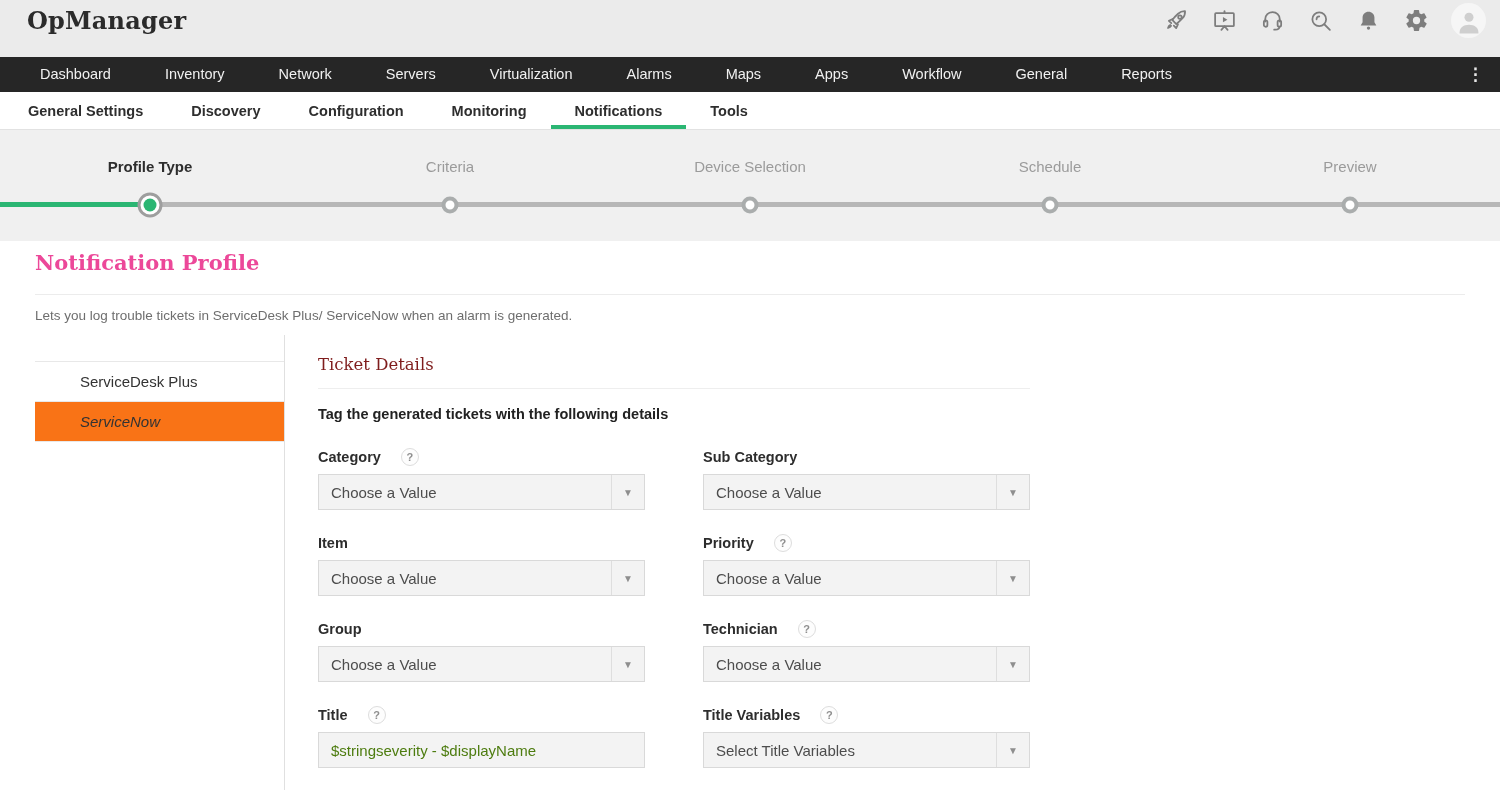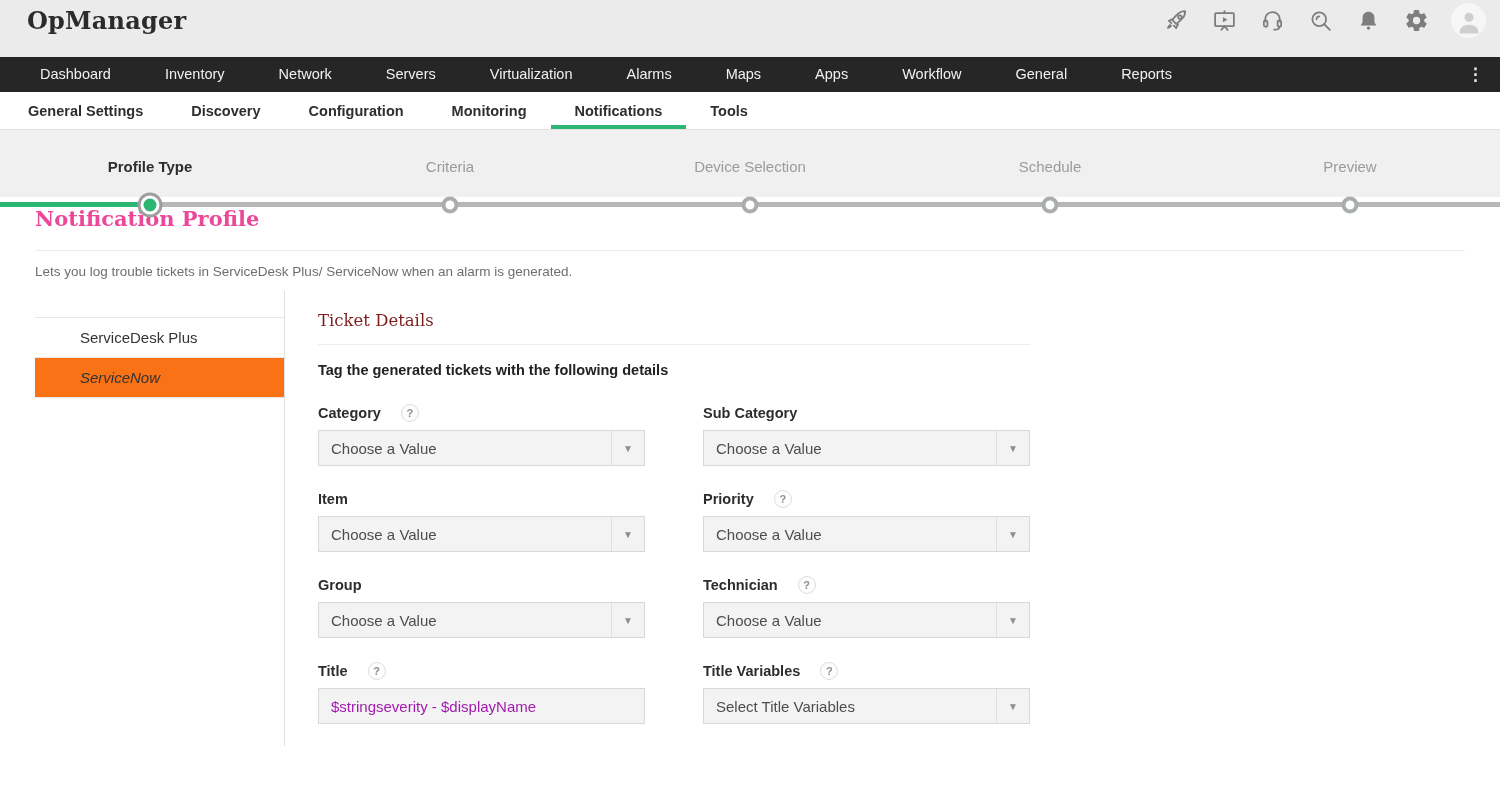--- a/index.html
+++ b/index.html
@@ -21,21 +21,21 @@
   .main-nav { height:35px; background:var(--nav_bg); display:flex; align-items:center; padding-left:13px; position:relative; }
   .main-nav a { color:#f1f1f1; font-size:14.5px; padding:0 27px; line-height:35px; text-decoration:none; cursor:pointer; white-space:nowrap; }
   .nav-more { position:absolute; right:10px; top:0; color:#e8e8e8; font-size:17px; line-height:35px; padding:0 6px; cursor:pointer; letter-spacing:0; font-weight:bold; }
 
   
   .sub-nav { height:38px; background:#fff; border-bottom:1px solid #e2e2e2; display:flex; align-items:stretch; padding-left:4px; }
   .sub-nav a { font-size:14.5px; font-weight:bold; color:#2e2e2e; padding:0 24px; display:flex; align-items:center; text-decoration:none; cursor:pointer; border-bottom:4px solid transparent; padding-top:4px;text-align:center; }
   .sub-nav a.active { border-bottom-color:var(--accent_green); }
 
   
-  .stepper { height:67px; background:var(--stepper_bg); position:relative; }
+  .stepper { height:111px; background:var(--stepper_bg); position:relative; }
   .step-label { position:absolute; top:28px; transform:translateX(-50%); font-size:15px; color:#9b9b9b; white-space:nowrap; }
   .step-label.active { color:#2d2d2d; font-weight:bold; }
   .stepper-track { position:absolute; left:0; right:0; top:72px; height:5px; background:var(--track_gray); }
   .stepper-progress { position:absolute; left:0; top:72px; height:5px; width:10%; background:var(--accent_green); }
   .step-dot { position:absolute; top:74.5px; transform:translate(-50%,-50%); width:17px; height:17px; border-radius:50%; background:#fff; border:4px solid #aaadad; cursor:pointer; }
   .step-dot.active { width:25px; height:25px; border:3px solid #9e9e9e; display:flex; align-items:center; justify-content:center; }
   .step-dot.active .core { width:13px; height:13px; border-radius:50%; background:var(--accent_green); }
 
   
   .content { background:#fff; height:586px; }
@@ -55,21 +55,21 @@
   .section-sub { font-size:14.5px; font-weight:bold; color:#222; margin-top:17px; }
 
   .form-grid { margin-top:25px; display:grid; grid-template-columns:327px 327px; column-gap:58px; row-gap:23px; }
   .field {}
   .field-label-row { display:flex; align-items:center; gap:20px; margin-bottom:8px; height:19px; }
   .field-label { font-size:14.5px; font-weight:bold; color:#2d2d2d; }
   .help-badge { width:18px; height:18px; border-radius:50%; border:1px solid #ddd; background:#fdfdfd; color:#8f8f8f; font-size:11px; font-weight:bold; display:flex; align-items:center; justify-content:center; cursor:pointer; }
   .select-box { height:36px; background:var(--control_bg); border:1px solid var(--control_border); display:flex; align-items:center; cursor:pointer; }
   .select-value { flex:1; padding-left:12px; font-size:15px; color:#4d4d4d; white-space:nowrap; overflow:hidden; }
   .select-arrow { width:33px; align-self:stretch; border-left:1px solid #dedede; display:flex; align-items:center; justify-content:center; color:#8e8e8e; font-size:10px; }
-  .text-input { width:100%; height:36px; background:var(--control_bg); border:1px solid var(--control_border); padding:16px 12px; font-size:15px; color:#a21caf; font-family:"Liberation Sans", sans-serif; }
+  .text-input { width:100%; height:36px; background:var(--control_bg); border:1px solid var(--control_border); padding:16px 12px; font-size:15px; color:#4d7c0f; font-family:"Liberation Sans", sans-serif; }
 </style>
 </head>
 <body>
 
 <div class="app-header">
   <div class="logo">OpManager</div>
   <div class="header-icons">
     <div class="hicon">
       <svg viewBox="0 0 24 24">
           <path d="M13.5 5.5c3-2.6 6.7-2.4 6.7-2.4s.3 3.7-2.4 6.7c-1.8 2-4.3 4.3-6 5.6l-3.9-3.9c1.3-1.7 3.6-4.2 5.6-6z"></path>

